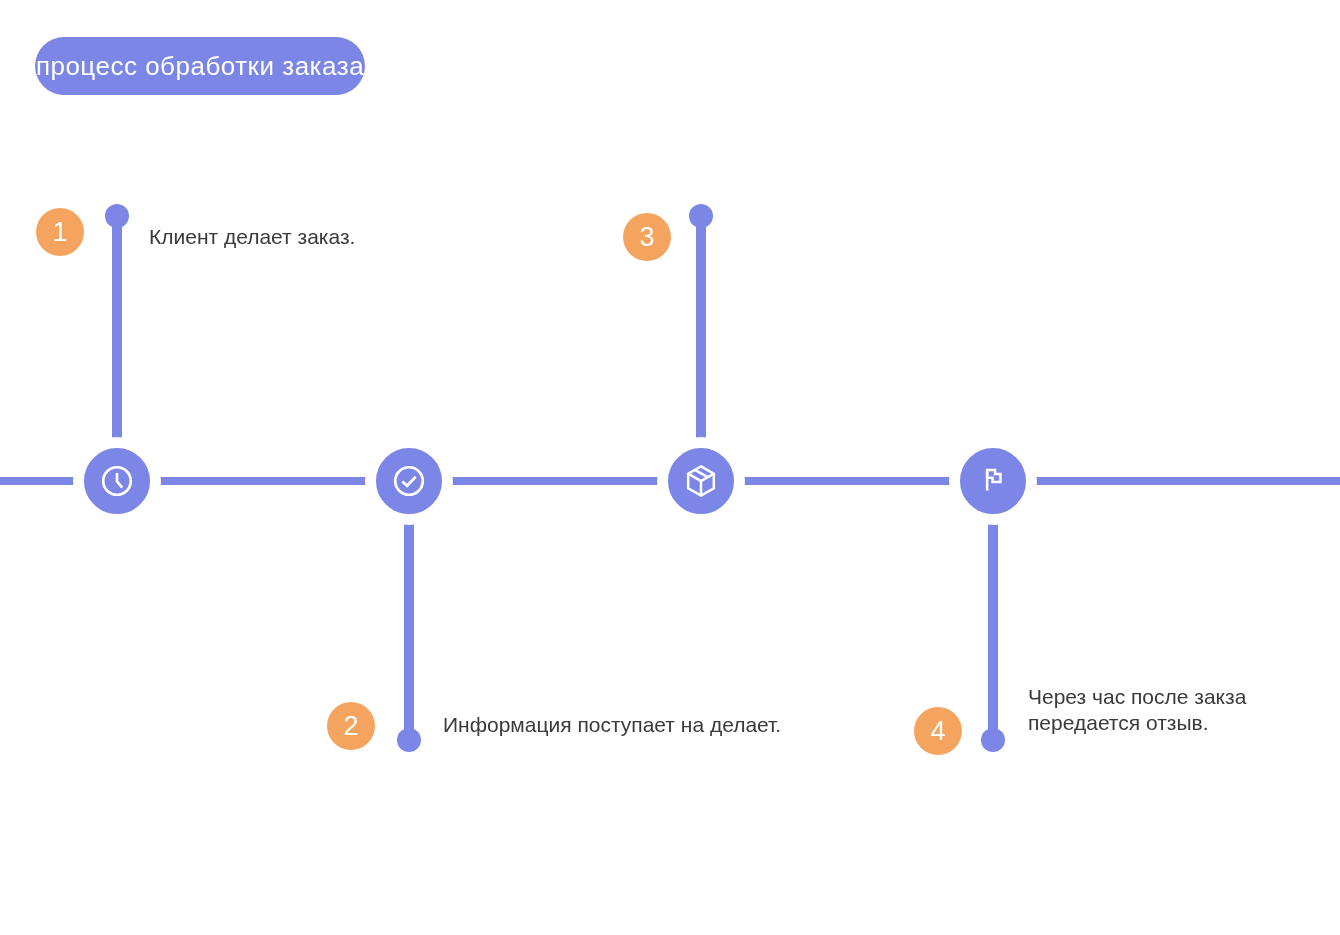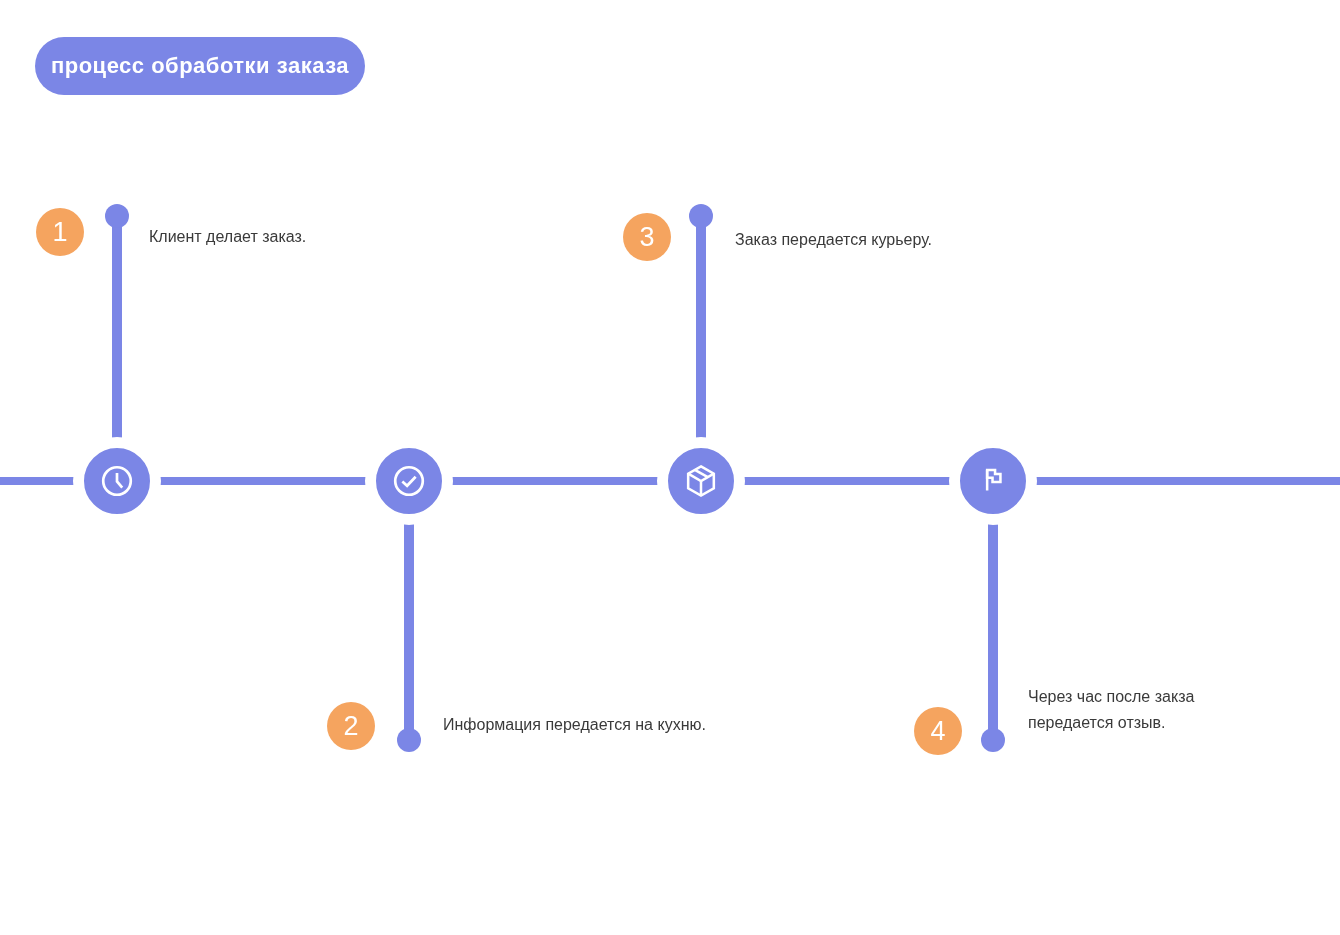--- a/index.html
+++ b/index.html
@@ -9,38 +9,38 @@
   }
   html,body{margin:0;padding:0;background:#fff;}
   .canvas{
     position:relative;width:1340px;height:935px;background:#fff;overflow:hidden;
     font-family:"Liberation Sans", sans-serif;
   }
   .pill{
     position:absolute;left:35px;top:37px;width:330px;height:58px;
     background:var(--p);border-radius:29px;
     display:flex;align-items:center;justify-content:center;
-    color:#fff;font-size:22px;letter-spacing:.5px;font-weight:bold;
+    color:#fff;font-size:26px;letter-spacing:.5px;
   }
   .hline{position:absolute;left:0;top:477px;width:1340px;height:8px;background:var(--p);z-index:1;}
   .vline{position:absolute;width:10px;background:var(--p);z-index:1;}
   .dot{position:absolute;width:24px;height:24px;border-radius:50%;background:var(--p);z-index:1;}
   .node{
     position:absolute;width:66px;height:66px;box-sizing:content-box;
     border-radius:50%;background:var(--p);border:11px solid #fff;
     display:flex;align-items:center;justify-content:center;z-index:2;
   }
   .node svg{display:block;}
   .num{
     position:absolute;width:48px;height:48px;border-radius:50%;background:var(--o);
     color:#fff;display:flex;align-items:center;justify-content:center;
     font-size:27px;z-index:3;
   }
   .label{
-    position:absolute;color:var(--t);font-size:16px;line-height:26px;
+    position:absolute;color:var(--t);font-size:21px;line-height:26px;
     white-space:pre-line;z-index:3;
   }
   
   .vline.s1{left:112px;top:216px;height:265px;}
   .dot.s1{left:105px;top:204px;}
   .node.s1{left:73px;top:437px;}
   .num.s1{left:36px;top:208px;}
   .label.s1{left:149px;top:224px;}
   
   .vline.s2{left:404px;top:481px;height:259px;}
@@ -93,38 +93,37 @@
     <span>
       <svg width="38" height="38" viewBox="0 0 24 24" fill="none" stroke="#fff" stroke-width="1.7">
         <circle cx="12" cy="12" r="8.7"></circle>
         <polyline points="7.8 12.3 10.8 15 16.2 9.3"></polyline>
       </svg>
     </span>
   </div>
   <div class="num s2">
     <span>2</span>
   </div>
-  <div class="label s2">Информация передается на кухню.</div>
+  <div class="label s2">Информация поступает на делает.</div>
 
   <div class="vline s3"></div>
   <div class="dot s3"></div>
   <div class="node s3">
     <span>
       <svg width="38" height="38" viewBox="0 0 24 24" fill="none" stroke="#fff" stroke-width="1.6">
         <path d="M12 2.8 L20.1 7.4 V16.6 L12 21.2 L3.9 16.6 V7.4 Z"></path>
         <polyline points="3.9 7.4 12 12 20.1 7.4"></polyline>
         <line x1="12" y1="12" x2="12" y2="21.2"></line>
         <line x1="16.3" y1="9.6" x2="8.1" y2="5"></line>
       </svg>
     </span>
   </div>
   <div class="num s3">
     <span>3</span>
   </div>
-  <div class="label s3">Заказ передается курьеру.</div>
 
   <div class="vline s4"></div>
   <div class="dot s4"></div>
   <div class="node s4">
     <span>
       <svg width="38" height="38" viewBox="0 0 24 24" fill="none" stroke="#fff" stroke-width="1.6">
         <line x1="8.3" y1="5" x2="8.3" y2="18"></line>
         <path d="M8.3 5 H13.3 V7.6 H16.7 V12.6 H11.7 V10 H8.3 Z"></path>
       </svg>
     </span>

